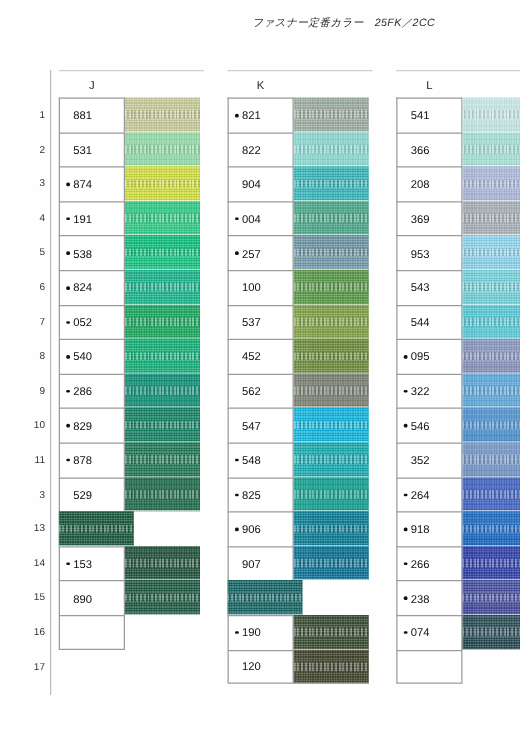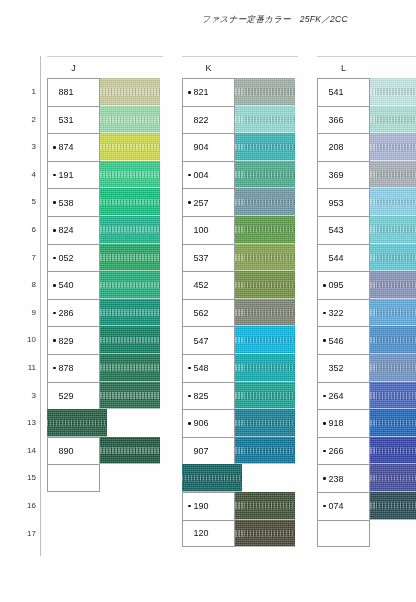--- a/index.html
+++ b/index.html
@@ -364,20 +364,31 @@
             </div>
             <div class="row">
               <div class="swatch-cell" style="background: rgb(29, 91, 64);">
                 <span class="weave"></span>
                 <span class="teeth"></span>
                 <span class="seam"></span>
               </div>
             </div>
             <div class="row">
               <div class="code-cell">
+                <span class="dot"></span>
+                <span class="code-text">153</span>
+              </div>
+              <div class="swatch-cell" style="background: rgb(31, 81, 57);">
+                <span class="weave"></span>
+                <span class="teeth"></span>
+                <span class="seam"></span>
+              </div>
+            </div>
+            <div class="row">
+              <div class="code-cell">
                 <span class="dot hidden"></span>
                 <span class="code-text">890</span>
               </div>
               <div class="swatch-cell" style="background: rgb(23, 83, 60);">
                 <span class="weave"></span>
                 <span class="teeth"></span>
                 <span class="seam"></span>
               </div>
             </div>
             <div class="row">

